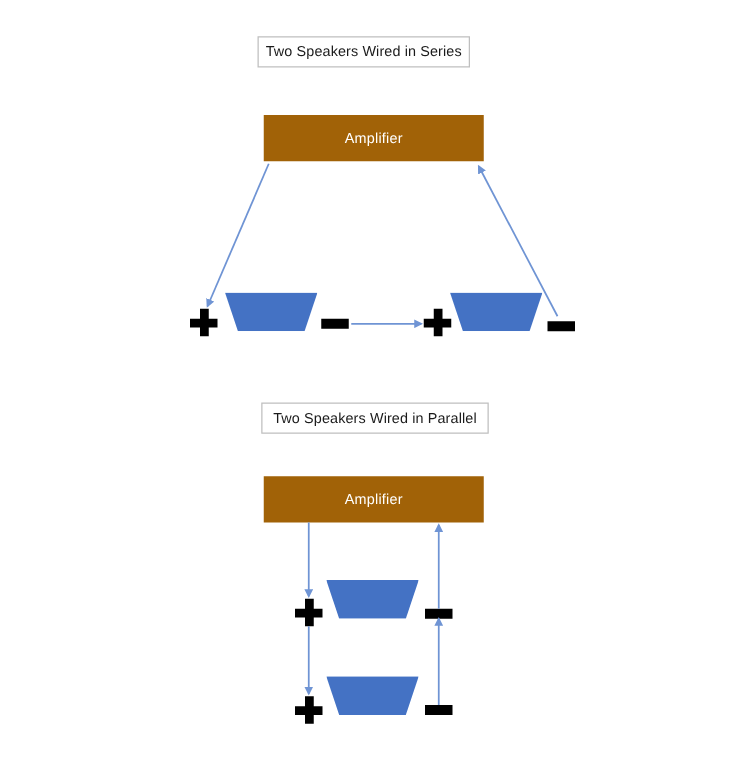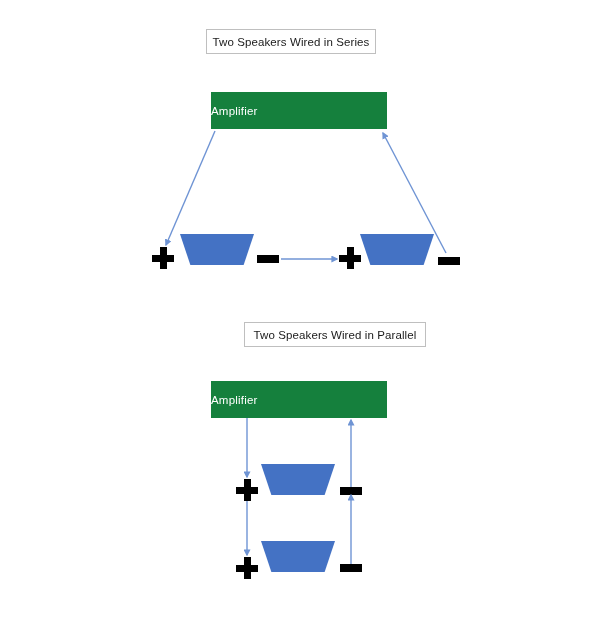--- a/index.html
+++ b/index.html
@@ -41,31 +41,30 @@
     left: 206px;
     top: 29px;
     width: 170px;
     height: 25px;
   }
   #caption-parallel {
     left: 209px;
     top: 322px;
     width: 182px;
     height: 25px;
-    margin-left: 35px;
   }
 
   
   .amp-box {
     position: absolute;
     box-sizing: border-box;
-    background: #15803d;
+    background: #a16207;
     display: flex;
     align-items: center;
-    justify-content: flex-start;
+    justify-content: center;
     color: #ffffff;
     font-size: 11.5px;
     letter-spacing: 0.2px;
   }
   #amp-series {
     left: 211px;
     top: 92px;
     width: 176px;
     height: 37px;
   }

